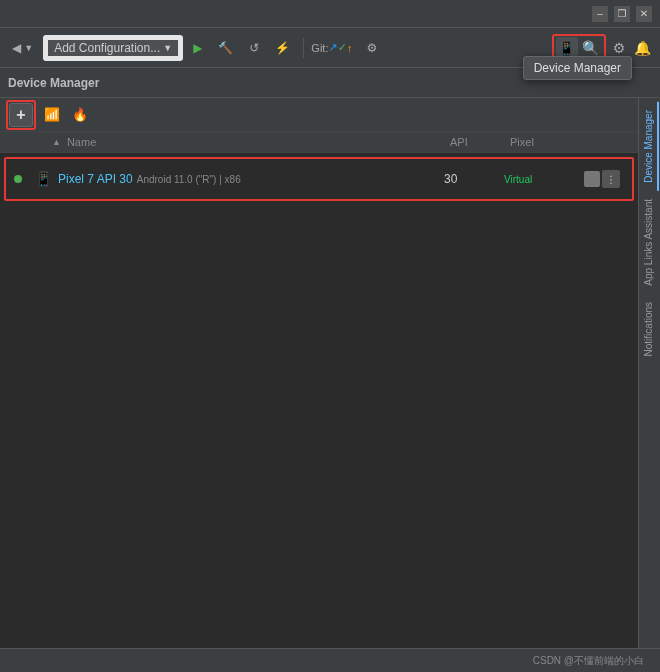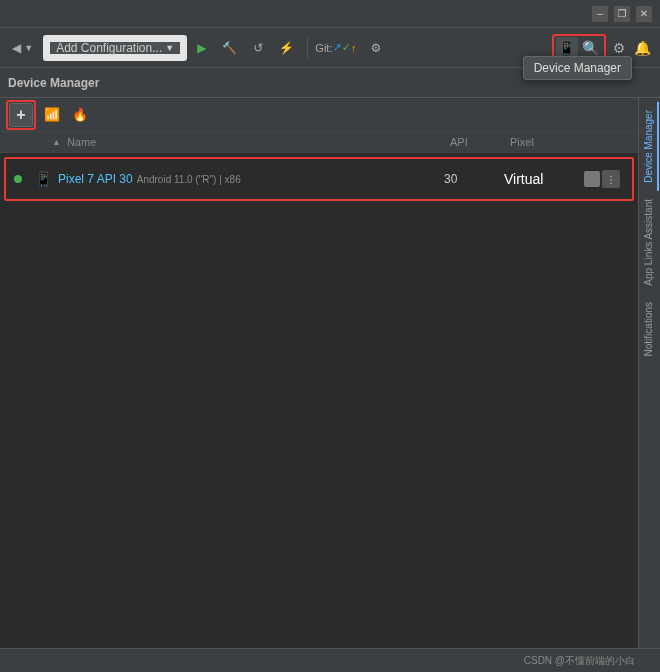--- a/index.html
+++ b/index.html
@@ -59,21 +59,21 @@
       color: #aaa;
       cursor: pointer;
       display: flex;
       align-items: center;
       gap: 3px;
       font-size: 12px;
       border-radius: 3px;
     }
     .toolbar-btn.add-config {
       background: #4c5052;
-      border: 7px solid #e5e5e5;
+      border: 5px solid #e5e5e5;
       color: #ccc;
       font-size: 12px;
     }
     .toolbar-separator {
       width: 1px;
       height: 20px;
       background: #555;
       margin: 0 3px;
     }
     .toolbar-right {
@@ -256,22 +256,22 @@
       margin-top: 1px;
     }
     .api-val {
       width: 60px;
       text-align: left;
       font-size: 12px;
       color: #ccc;
     }
     .type-val {
       width: 80px;
-      font-size: 14px;
-      color: #ffffff;
+      font-size: 10px;
+      color: #22c55e;
     }
     .row-actions {
       width: 40px;
       display: flex;
       align-items: center;
       gap: 2px;
     }
     .row-action-btn {
       width: 18px;
       height: 18px;
@@ -322,21 +322,21 @@
     .bottom-bar {
       position: absolute;
       bottom: 0;
       left: 0;
       right: 0;
       height: 24px;
       background: #3c3f41;
       display: flex;
       align-items: center;
       justify-content: flex-end;
-      padding: 0 25px;
+      padding: 0 16px;
       border-top: 1px solid #555;
       font-size: 10px;
       color: #888;
     }
 
     
     .sort-arrow { font-size: 9px; color: #888; margin-right: 2px; }
   </style>
 </head>
 <body>

